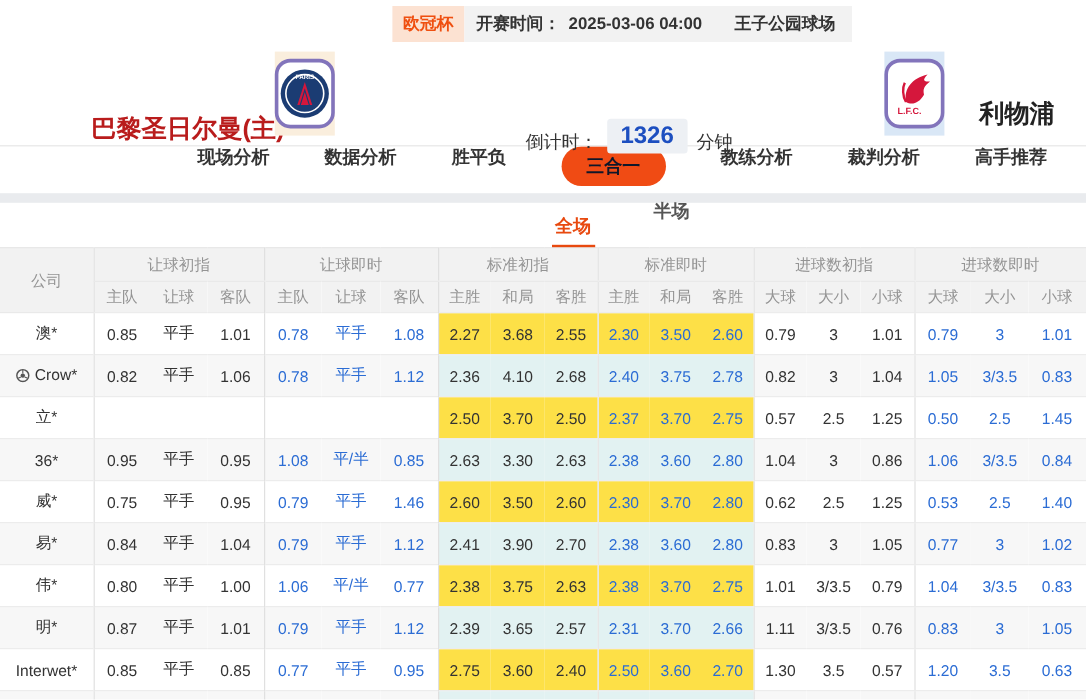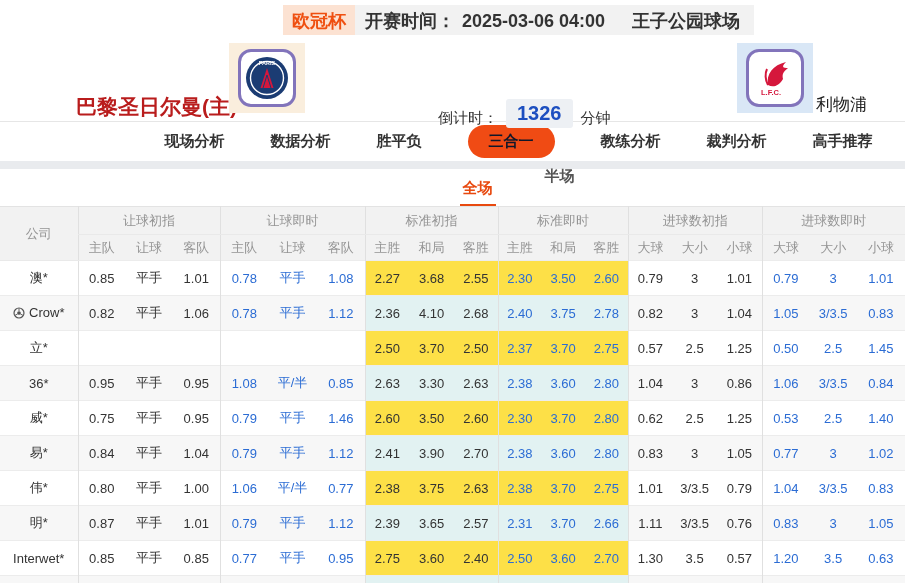--- a/index.html
+++ b/index.html
@@ -1,34 +1,34 @@
 <!DOCTYPE html>
 <html><head>
 <meta charset="utf-8">
 <style>
   *{box-sizing:border-box;margin:0;padding:0}
   html,body{width:905px;height:583px;overflow:hidden;background:#fff;
     font-family:"Liberation Sans","DejaVu Sans",sans-serif;color:#333}
   
   .topbar{height:35px;display:flex;justify-content:center;padding-top:5px}
-  .topbar-inner{display:flex;transform:translateX(66px);font-size:18px;font-weight:bold;line-height:1}
+  .topbar-inner{display:flex;transform:translateX(66px);font-size:14px;font-weight:bold;line-height:1}
   .league-badge{background:#fce2d2;color:#ef4f10;padding:7px 9px}
   .kickoff{background:#f2f2f2;color:#333;padding:7px 14px 7px 10px;display:flex;gap:7px;white-space:nowrap}
   
   .match-header{position:relative;height:87px;border-bottom:1px solid #e6e6e6}
   .home-name{position:absolute;left:76px;top:58px;font-size:21px;font-weight:bold;color:#b91c1c}
-  .away-name{position:absolute;left:816px;top:58px;font-size:17px;font-weight:normal;color:#222}
-  .logo-box{position:absolute;top:8px;width:76px;height:70px;display:flex;align-items:center;justify-content:center}
+  .away-name{position:absolute;left:816px;top:46px;font-size:21px;font-weight:bold;color:#222}
+  .logo-box{position:absolute;top:8px;width:50px;height:70px;display:flex;align-items:center;justify-content:center}
   .psg-bg{left:229px;background:#faeedd}
   .lfc-bg{left:737px;background:#d9e7f6}
   .logo-inner{width:58px;height:58px;background:#fff;border:3px solid #8274bb;border-radius:13px;display:flex;align-items:center;justify-content:center;overflow:hidden}
   .countdown{position:absolute;left:438px;top:64px;display:flex;align-items:flex-end;gap:8px;font-size:15px;color:#333}
   .countdown-num{background:#edf0f4;color:#1d4fc0;font-size:20px;font-weight:bold;padding:3px 11px;border-radius:3px}
   
-  .nav{height:39px;display:flex;align-items:center;justify-content:center;gap:46px;padding-left:132px;font-size:15px;font-weight:bold;color:#333}
+  .nav{height:39px;display:flex;align-items:flex-start;justify-content:center;gap:46px;padding-left:132px;font-size:15px;font-weight:bold;color:#333}
   .nav-tab{cursor:pointer;white-space:nowrap}
   .nav-tab.active{background:#f04b14;color:#0f172a;border-radius:17px;padding:7px 21px}
   .gray-strip{height:8px;background:#e9ebee}
   
   .subtabs{height:37px;display:flex;justify-content:center;gap:46px;padding-left:132px;align-items:flex-end;font-size:15px;font-weight:bold}
   .sub-tab{padding:7px 3px 20px;color:#555;cursor:pointer}
   .sub-tab.active{color:#e8490f;border-bottom:2px solid #e8490f;padding-bottom:6px}
   
   table{border-collapse:collapse;width:905px;table-layout:fixed;font-size:13px;border-top:1px solid #e3e3e3;border-right:1px solid #e0e0e0}
   th,td{text-align:center;overflow:hidden;white-space:nowrap}

